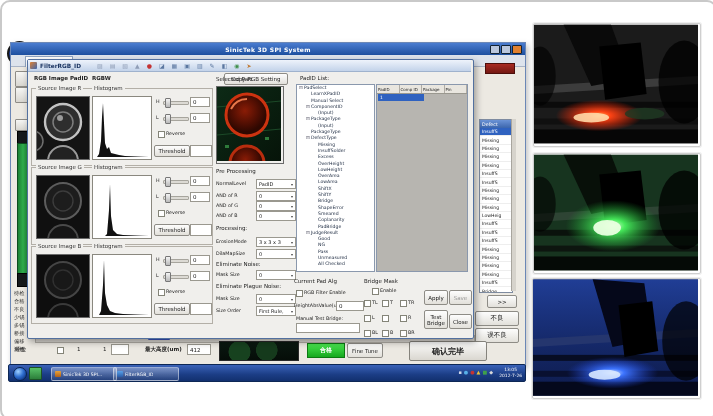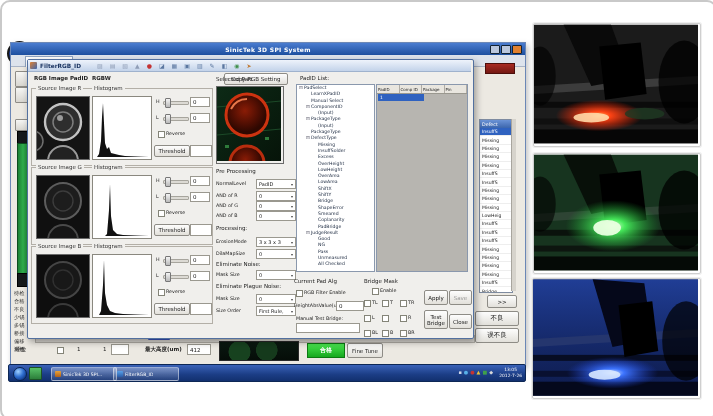--- a/index.html
+++ b/index.html
@@ -154,20 +154,21 @@
     <span class="input abs" style="left:100px;top:301px;width:12px;height:9px;"></span>
     <span class="lbl abs" style="left:134px;top:303px;font-weight:bold;">最大高度(um)</span>
     <span class="input abs" style="left:176px;top:301px;width:18px;height:9px;">412</span>
 
     <div class="abs" style="left:208px;top:298px;width:78px;height:18px;border:1px solid #2a2a2a;
          background:radial-gradient(circle at 25% 55%, #17421f 0 18%, transparent 19%),
                     radial-gradient(circle at 60% 45%, #153a1c 0 22%, transparent 23%),
                     linear-gradient(#0a1810,#050d08);"></div>
     <div id="green-pass" class="abs" style="left:296px;top:300px;width:36px;height:13px;">合格</div>
     <div class="btn abs" style="left:336px;top:300px;width:34px;height:13px;">Fine Tune</div>
+    <div id="confirm-btn" class="abs" style="left:398px;top:298px;width:76px;height:18px;">确认完毕</div>
   </div>
 
   <div id="dialog" class="abs">
 
     <div id="dlg-titlebar" class="abs">
       <span style="width:7px;height:7px;margin-left:2px;border-radius:1px;background:linear-gradient(135deg,#e08030,#3a66b0);"></span>
       <span id="dlg-title">FilterRGB_ID</span>
       <span style="margin-left:16px;display:flex;align-items:center;">
 
       <span class="tb-icon" style="color: rgb(143, 157, 182);">▨</span>

